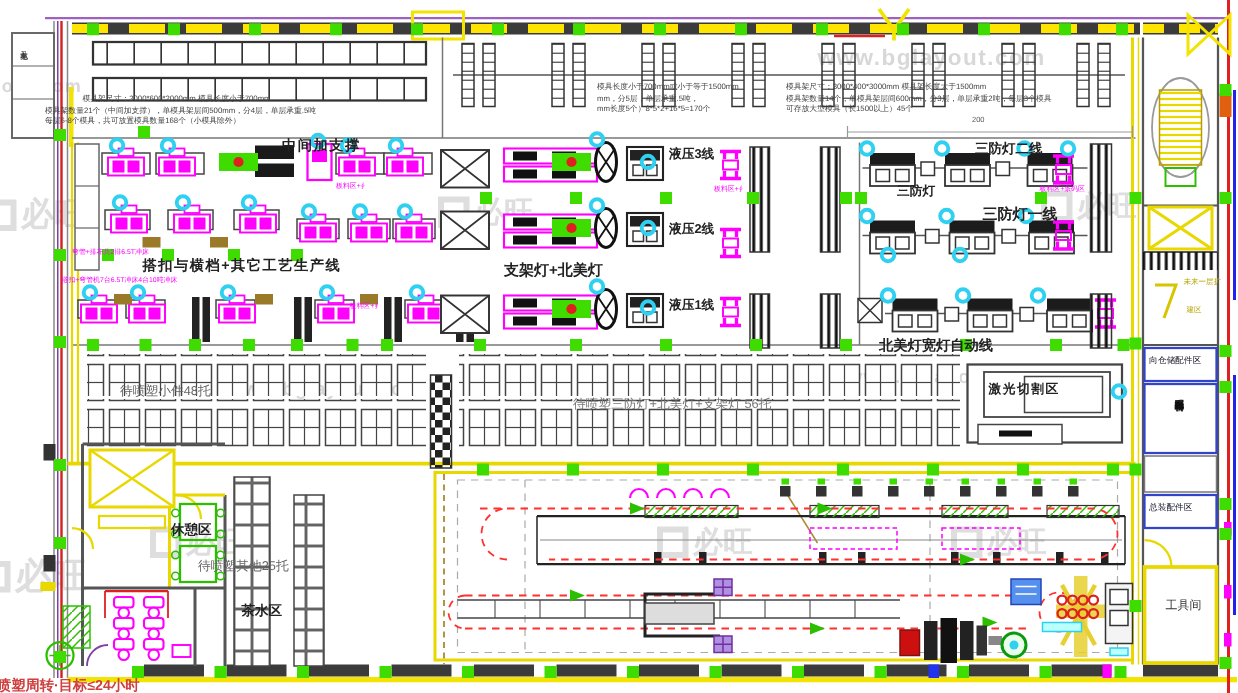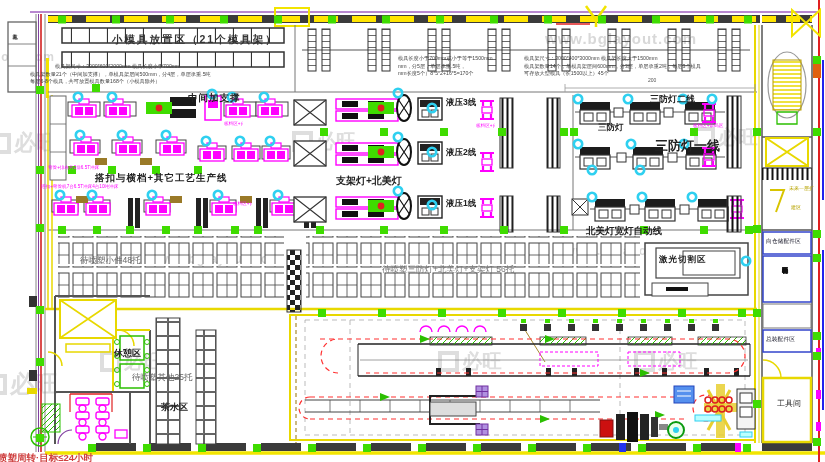--- a/index.html
+++ b/index.html
@@ -670,21 +670,20 @@
         <use href="#cc" x="684" y="144"></use>
       <use href="#cc" x="592" y="170"></use>
         <use href="#cc" x="640" y="170"></use>
       <use href="#cc" x="592" y="197"></use>
         <use href="#cc" x="642" y="197"></use>
         <use href="#cc" x="692" y="197"></use>
       <use href="#cc" x="746" y="261"></use>
     </g>
   </svg>
 
-  <div class="lbl b" style="left:112px;top:34px;font-size:10.5px;letter-spacing:2px;color:#333;">小模具放置区（21个模具架）</div>
   <div class="lbl" style="left:55px;top:64px;font-size:5.2px;color:#444;">模具架尺寸：3000*600*2000mm 模具长度小于700mm</div>
   <div class="lbl" style="left:30px;top:71.5px;font-size:5.2px;color:#444;">模具架数量21个（中间加支撑），单模具架层间500mm，分4层，单层承重.5吨</div>
   <div class="lbl" style="left:30px;top:79px;font-size:5.2px;color:#444;">每层6-8个模具，共可放置模具数量168个（小模具除外）</div>
 
   <div class="lbl" style="left:398px;top:56px;font-size:5.2px;color:#444;">模具长度小于700mm或小于等于1500mm</div>
   <div class="lbl" style="left:398px;top:63.5px;font-size:5.2px;color:#444;">mm，分5层，单层承重.5吨，</div>
   <div class="lbl" style="left:398px;top:71px;font-size:5.2px;color:#444;">mm长度5个）8*5*2+16*5=170个</div>
   <div class="lbl" style="left:524px;top:56px;font-size:5.2px;color:#444;">模具架尺寸：3000*400*3000mm 模具架长度大于1500mm</div>
   <div class="lbl" style="left:524px;top:63.5px;font-size:5.2px;color:#444;">模具架数量14个，单模具架层间600mm，分3层，单层承重2吨，每层3个模具</div>
   <div class="lbl" style="left:524px;top:71px;font-size:5.2px;color:#444;">可存放大型模具（长1500以上）45个</div>
@@ -700,21 +699,21 @@
   <div class="lbl b" style="left:95px;top:173px;font-size:9.5px;letter-spacing:1px;">搭扣与横档+其它工艺生产线</div>
   <div class="lbl" style="left:41px;top:185px;font-size:4.6px;color:#f0f;">搭扣+弯管机7台6.5T冲床4台10吨冲床</div>
 
   <div class="lbl b" style="left:336px;top:176px;font-size:10px;">支架灯+北美灯</div>
   <div class="lbl b" style="left:446px;top:98px;font-size:8.5px;">液压3线</div>
   <div class="lbl b" style="left:446px;top:148px;font-size:8.5px;">液压2线</div>
   <div class="lbl b" style="left:446px;top:199px;font-size:8.5px;">液压1线</div>
 
   <div class="lbl b" style="left:650px;top:95px;font-size:9px;">三防灯二线</div>
   <div class="lbl b" style="left:598px;top:123px;font-size:8.5px;">三防灯</div>
-  <div class="lbl b" style="left:655px;top:139px;font-size:13px;">三防灯一线</div>
+  <div class="lbl b" style="left:655px;top:139px;font-size:10px;">三防灯一线</div>
   <div class="lbl b" style="left:586px;top:186px;font-size:9.5px;margin-top:40px;">北美灯宽灯自动线</div>
 
   <div class="lbl" style="left:80px;top:256px;font-size:8.5px;color:#666;">待喷塑小件48托</div>
   <div class="lbl" style="left:382px;top:248px;font-size:8.5px;color:#777;margin-top:17px;">待喷塑三防灯+北美灯+支架灯 56托</div>
   <div class="lbl" style="left:132px;top:373px;font-size:8.5px;color:#666;">待喷塑其他25托</div>
 
   <div class="lbl b" style="left:114px;top:349px;font-size:9px;">休憩区</div>
   <div class="lbl b" style="left:117px;top:403px;font-size:9px;margin-left:44px;">茶水区</div>
   <div class="lbl b" style="left:659px;top:255px;font-size:8.5px;letter-spacing:1px;">激光切割区</div>
 

